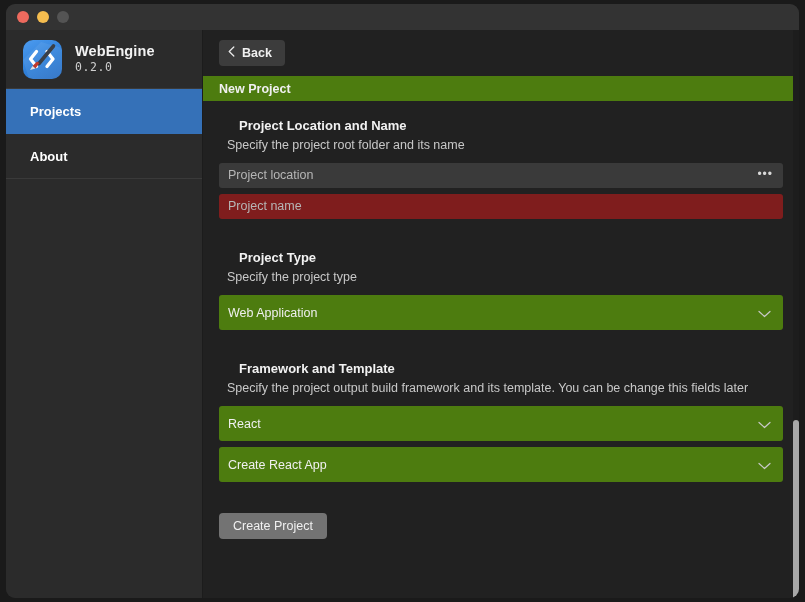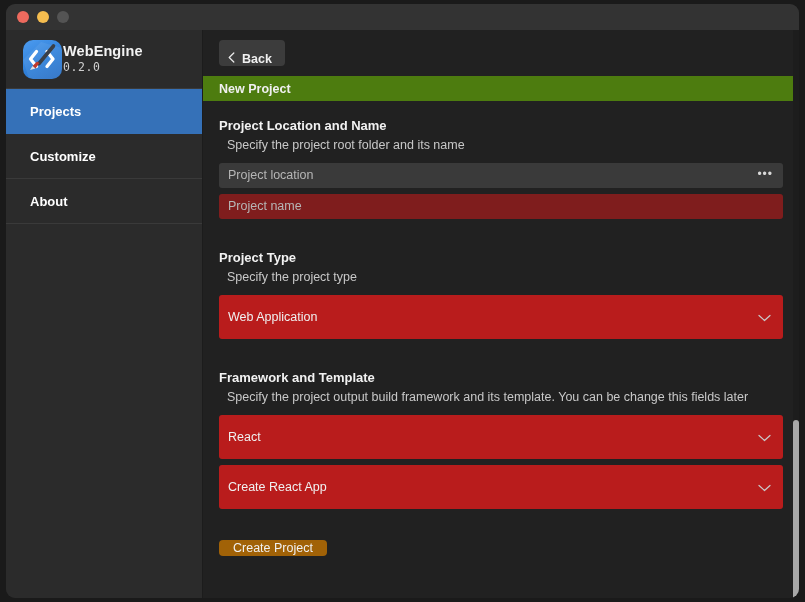--- a/index.html
+++ b/index.html
@@ -60,21 +60,21 @@
     background: #2b2b2b;
     border-right: 1px solid #1c1c1c;
     display: flex;
     flex-direction: column;
   }
   #brand {
     height: 58px;
     display: flex;
     align-items: center;
     padding-left: 17px;
-    gap: 1px;
+    gap: 13px;
     border-bottom: 1px solid #3a3a3a;
   }
   #brand-logo {
     width: 39px;
     height: 39px;
     border-radius: 10px;
     background: linear-gradient(150deg, #4d9cf0 0%, #2f7fd8 55%, #2a6fc4 100%);
     position: relative;
     overflow: hidden;
     flex-shrink: 0;
@@ -131,21 +131,21 @@
     height: 26px;
     background: #3c3c3c;
     border: none;
     border-radius: 4px;
     color: #f0f0f0;
     font-family: "Liberation Sans", sans-serif;
     font-size: 12.5px;
     font-weight: bold;
     padding: 0 13px 0 9px;
     display: flex;
-    align-items: flex-end;
+    align-items: center;
     gap: 7px;
     cursor: default;
   }
   #page-header {
     height: 25px;
     min-height: 25px;
     background: #4d7c0f;
     display: flex;
     align-items: center;
     padding-left: 16px;
@@ -158,20 +158,21 @@
     flex: 1;
     padding: 16px 16px 0 16px;
     overflow: hidden;
   }
   .section-title {
     color: #f2f2f2;
     font-size: 13px;
     font-weight: bold;
     line-height: 18px;
     margin-bottom: 2px;
+    margin-left: 20px;
   }
   .section-sub {
     color: #c8c8c8;
     font-size: 12.5px;
     line-height: 17px;
     margin-bottom: 9px;
     margin-left: 8px;
   }
   .field {
     height: 25px;
@@ -194,41 +195,41 @@
   }
   .dots-button {
     color: #d8d8d8;
     font-size: 12px;
     letter-spacing: 1px;
     line-height: 10px;
     padding-bottom: 4px;
     cursor: default;
   }
   .select {
-    height: 44px;
-    background: #b91c1c;
+    height: 35px;
+    background: #4d7c0f;
     border-radius: 3px;
     display: flex;
     align-items: center;
     justify-content: space-between;
     padding: 0 12px 0 9px;
     margin-bottom: 6px;
     box-sizing: border-box;
     cursor: default;
   }
   .select-value {
     color: #f0f0f0;
     font-size: 12.5px;
     line-height: 26px;
   }
   .chevron-down { display: block; }
   .spacer-lg { height: 24px; }
   #create-project-button {
-    height: 16px;
-    background: #a16207;
+    height: 26px;
+    background: #737373;
     border: none;
     border-radius: 4px;
     color: #f0f0f0;
     font-family: "Liberation Sans", sans-serif;
     font-size: 12.5px;
     padding: 0 14px;
     margin-top: 25px;
     display: inline-flex;
     align-items: center;
     cursor: default;
@@ -283,23 +284,20 @@
           <div id="brand-name">WebEngine</div>
           <div id="brand-version">0.2.0</div>
         </div>
       </div>
 
       <div id="nav">
         <div class="nav-item active">
           <span>Projects</span>
         </div>
         <div class="nav-item">
-          <span>Customize</span>
-        </div>
-        <div class="nav-item">
           <span>About</span>
         </div>
       </div>
     </div>
 
     <div id="main">
 
       <div id="toolbar">
         <button id="back-button">
           <span>

